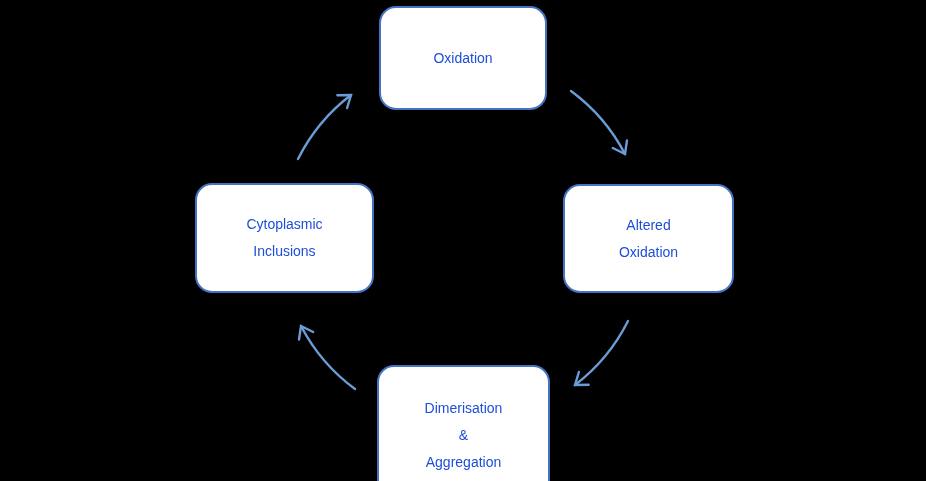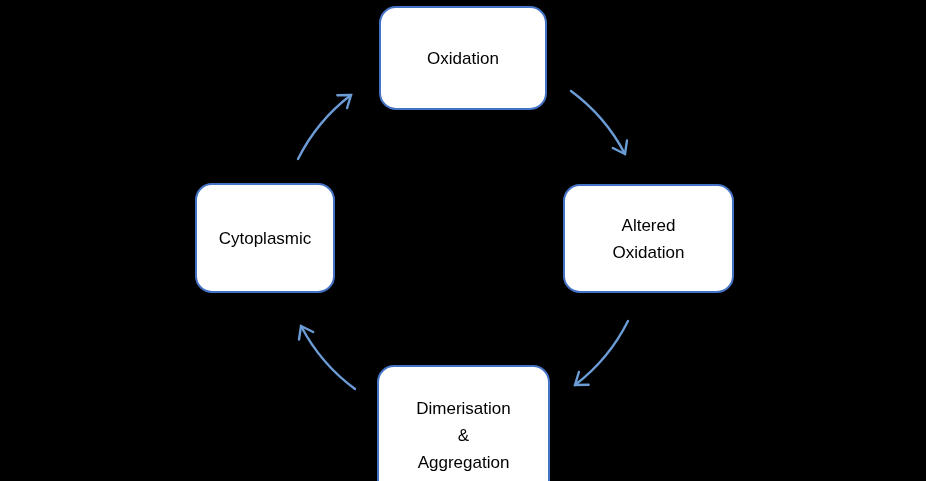--- a/index.html
+++ b/index.html
@@ -32,29 +32,29 @@
     position: absolute;
     background: #FFFFFF;
     border: 2.5px solid #4472C4;
     border-radius: 17px;
     box-sizing: border-box;
     display: flex;
     flex-direction: column;
     align-items: center;
     justify-content: center;
     text-align: center;
-    color: #000000;
-    font-size: 17px;
+    color: #1d4ed8;
+    font-size: 14px;
     line-height: 27px;
   }
   .node .line { display: block; white-space: nowrap; }
   .node-top    { left: 379px; top: 6px;   width: 168px; height: 104px; }
   .node-right  { left: 563px; top: 184px; width: 171px; height: 109px; justify-content: center; }
   .node-bottom { left: 377px; top: 365px; width: 173px; height: 140px; }
-  .node-left   { left: 195px; top: 183px; width: 140px; height: 110px; }
+  .node-left   { left: 195px; top: 183px; width: 179px; height: 110px; }
 </style>
 </head>
 <body>
 
 <div class="stage">
 
   <svg class="arrows" width="926" height="481" viewBox="0 0 926 481">
     <defs>
       <marker id="openArrow" markerUnits="userSpaceOnUse" markerWidth="32" markerHeight="32" viewBox="-16 -16 32 32" refX="0" refY="0" orient="auto">
         <path d="M -11 -8 L 0 0 L -11 8" fill="none" stroke="#6C9CD6" stroke-width="2.4" stroke-linecap="round"></path>
@@ -76,15 +76,16 @@
   </div>
 
   <div class="node node-bottom">
     <span class="line">Dimerisation</span>
     <span class="line">&amp;</span>
     <span class="line">Aggregation</span>
   </div>
 
   <div class="node node-left">
     <span class="line">Cytoplasmic</span>
+    <span class="line">Inclusions</span>
   </div>
 
 </div>
 
 </body></html>

